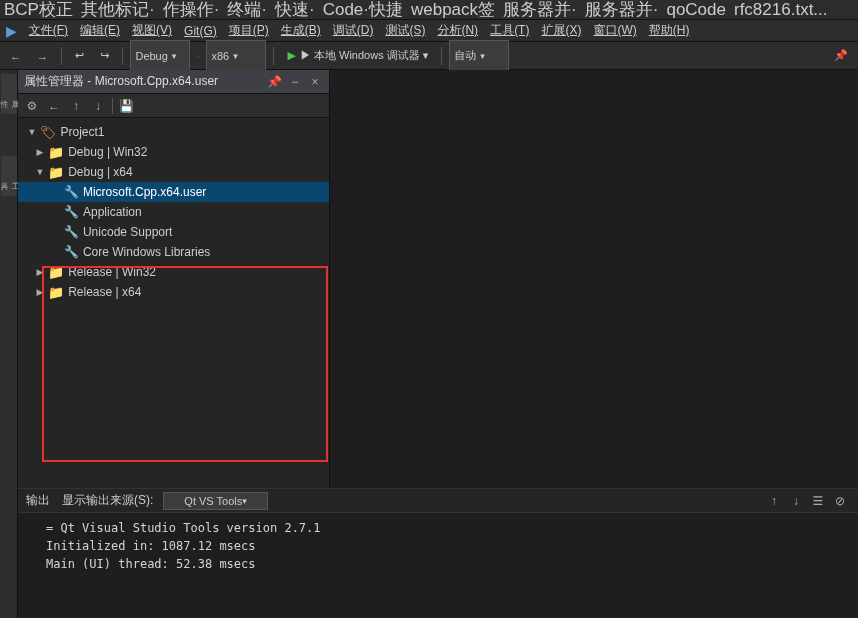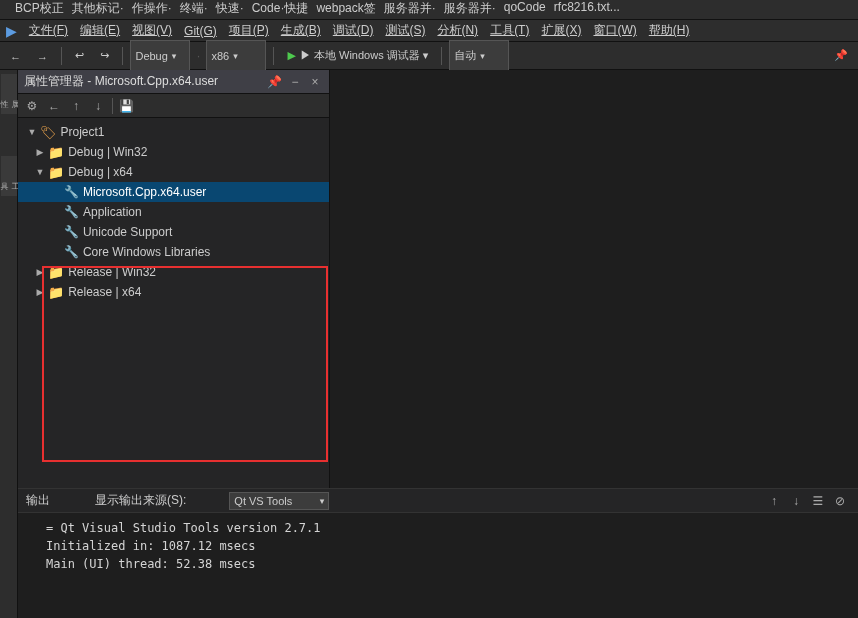--- a/index.html
+++ b/index.html
@@ -11,23 +11,23 @@
       font-size: 12px;
       color: #d4d4d4;
       overflow: hidden;
     }
 
     
     .top-tab-bar {
       height: 20px;
       background: #2d2d2d;
       display: flex;
-      align-items: flex-start;
-      padding: 0 15px;
-      font-size: 12px;
+      align-items: center;
+      padding: 0 4px;
+      font-size: 17px;
       color: #ccc;
       border-bottom: 1px solid #111;
     }
     .top-tab-bar span { margin-right: 8px; }
 
     
     .menu-bar {
       height: 22px;
       background: #2d2d2d;
       display: flex;
@@ -296,39 +296,38 @@
       flex-direction: column;
     }
 
     .output-header {
       height: 24px;
       background: #252526;
       display: flex;
       align-items: center;
       padding: 0 8px;
       border-bottom: 1px solid #333;
-      gap: 33px;
     }
     .output-title {
       font-size: 12px;
       color: #ccc;
       margin-right: 12px;
     }
     .output-source-label {
       font-size: 12px;
       color: #ccc;
       margin-right: 10px;
     }
     .output-source-dropdown {
       height: 18px;
       background: #3c3c3c;
       border: 1px solid #555;
       color: #ccc;
       font-size: 11px;
-      padding: 0 4px;
+      padding: 0 20px;
       display: flex;
       align-items: center;
       min-width: 100px;
     }
     .output-toolbar {
       display: flex;
       align-items: center;
       margin-left: auto;
       gap: 2px;
     }

